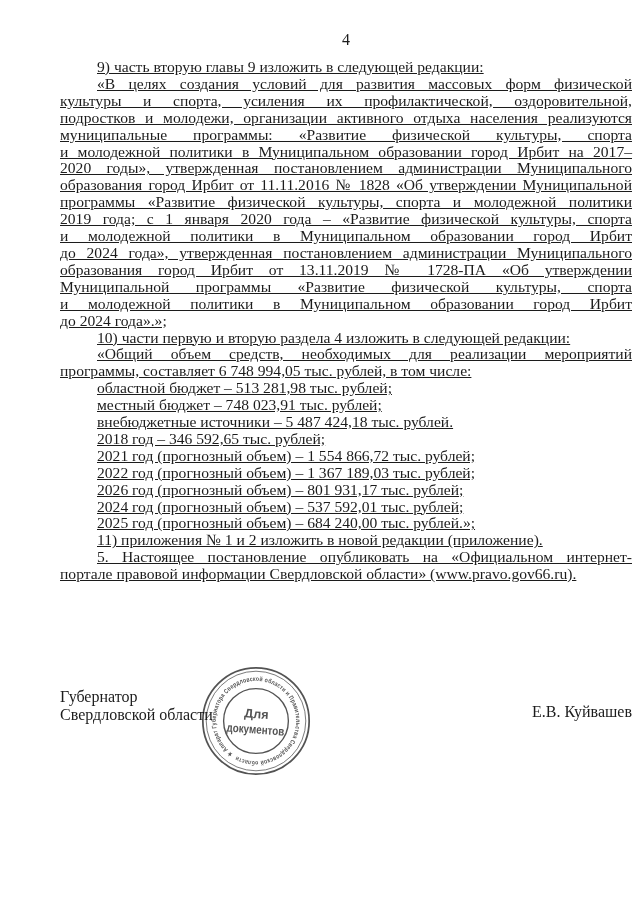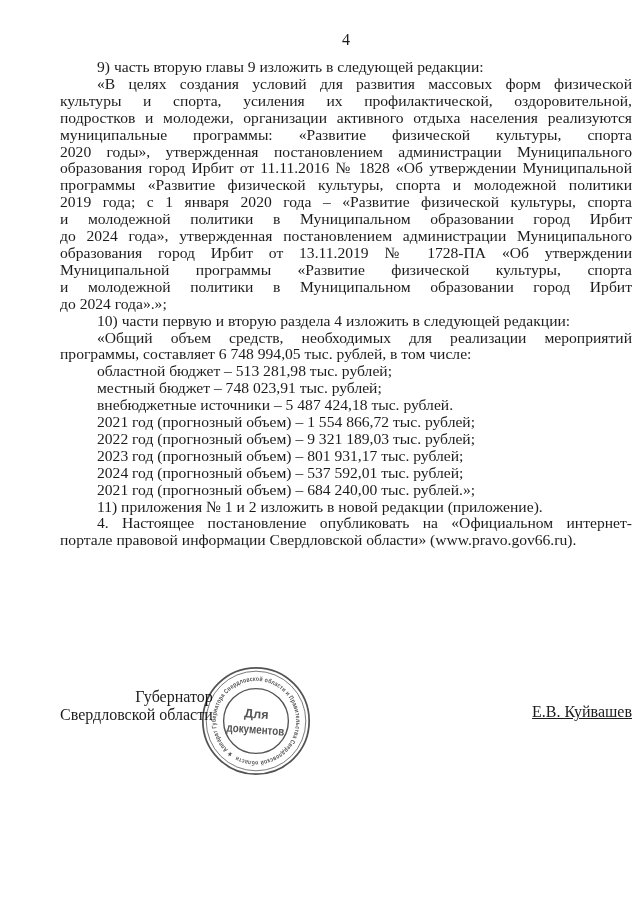--- a/index.html
+++ b/index.html
@@ -12,70 +12,72 @@
     overflow:hidden;
   }
   .page-number{
     position:absolute;top:31px;left:60px;width:572px;
     text-align:center;font-size:16px;
   }
   .body-text{
     position:absolute;top:59px;left:60px;width:572px;
     font-size:15.6px;line-height:16.9px;
   }
-  .tl{white-space:nowrap;}
+  .tl{white-space:nowrap;text-decoration:underline;}
   .tl.ind{padding-left:37px;}
   .tl.just{text-align:justify;text-align-last:justify;}
   .signature{
     position:absolute;top:688px;left:60px;width:572px;height:40px;
     font-size:16px;line-height:18px;
   }
-  .sig-left{position:absolute;left:0;top:0;text-align:right;}
-  .sig-name{position:absolute;right:0;top:15px;text-decoration:underline;}
+  .sig-left{position:absolute;left:0;top:0;}
+  .sig-name{position:absolute;right:0;top:15px;}
   .stamp{
     position:absolute;left:198px;top:663px;width:116px;height:116px;
     opacity:.88;mix-blend-mode:multiply;
   }
 </style>
 </head>
 <body>
 
 <div class="page">
 
   <div class="page-number">4</div>
 
   <div class="body-text">
       <div class="tl ind">9) часть вторую главы 9 изложить в следующей редакции:</div>
       <div class="tl ind just">«В целях создания условий для развития массовых форм физической</div>
       <div class="tl just">культуры и спорта, усиления их профилактической, оздоровительной,</div>
       <div class="tl just">подростков и молодежи, организации активного отдыха населения реализуются</div>
       <div class="tl just">муниципальные программы: «Развитие физической культуры, спорта</div>
+      <div class="tl just">и молодежной политики в Муниципальном образовании город Ирбит на 2017–</div>
       <div class="tl just">2020 годы», утвержденная постановлением администрации Муниципального</div>
       <div class="tl just">образования город Ирбит от 11.11.2016 № 1828 «Об утверждении Муниципальной</div>
       <div class="tl just">программы «Развитие физической культуры, спорта и молодежной политики</div>
       <div class="tl just">2019 года; с 1 января 2020 года – «Развитие физической культуры, спорта</div>
       <div class="tl just">и молодежной политики в Муниципальном образовании город Ирбит</div>
       <div class="tl just">до 2024 года», утвержденная постановлением администрации Муниципального</div>
       <div class="tl just">образования город Ирбит от 13.11.2019 № 1728-ПА «Об утверждении</div>
       <div class="tl just">Муниципальной программы «Развитие физической культуры, спорта</div>
       <div class="tl just">и молодежной политики в Муниципальном образовании город Ирбит</div>
       <div class="tl">до 2024 года».»;</div>
       <div class="tl ind">10) части первую и вторую раздела 4 изложить в следующей редакции:</div>
       <div class="tl ind just">«Общий объем средств, необходимых для реализации мероприятий</div>
       <div class="tl">программы, составляет 6 748 994,05 тыс. рублей, в том числе:</div>
       <div class="tl ind">областной бюджет – 513 281,98 тыс. рублей;</div>
       <div class="tl ind">местный бюджет – 748 023,91 тыс. рублей;</div>
       <div class="tl ind">внебюджетные источники – 5 487 424,18 тыс. рублей.</div>
+      <div class="tl ind">2018 год – 346 592,65 тыс. рублей;</div>
       <div class="tl ind">2021 год (прогнозный объем) – 1 554 866,72 тыс. рублей;</div>
-      <div class="tl ind">2022 год (прогнозный объем) – 9 321 189,03 тыс. рублей;</div>
-      <div class="tl ind">2023 год (прогнозный объем) – 801 931,17 тыс. рублей;</div>
+      <div class="tl ind">2022 год (прогнозный объем) – 1 367 189,03 тыс. рублей;</div>
+      <div class="tl ind">2026 год (прогнозный объем) – 801 931,17 тыс. рублей;</div>
       <div class="tl ind">2024 год (прогнозный объем) – 537 592,01 тыс. рублей;</div>
-      <div class="tl ind">2021 год (прогнозный объем) – 684 240,00 тыс. рублей.»;</div>
+      <div class="tl ind">2025 год (прогнозный объем) – 684 240,00 тыс. рублей.»;</div>
       <div class="tl ind">11) приложения № 1 и 2 изложить в новой редакции (приложение).</div>
-      <div class="tl ind just">4. Настоящее постановление опубликовать на «Официальном интернет-</div>
+      <div class="tl ind just">5. Настоящее постановление опубликовать на «Официальном интернет-</div>
       <div class="tl">портале правовой информации Свердловской области» (www.pravo.gov66.ru).</div>
     </div>
 
   <div class="signature">
     <div class="sig-left">
       <div>Губернатор</div>
       <div>Свердловской области</div>
     </div>
     <div class="sig-name">Е.В. Куйвашев</div>
   </div>

